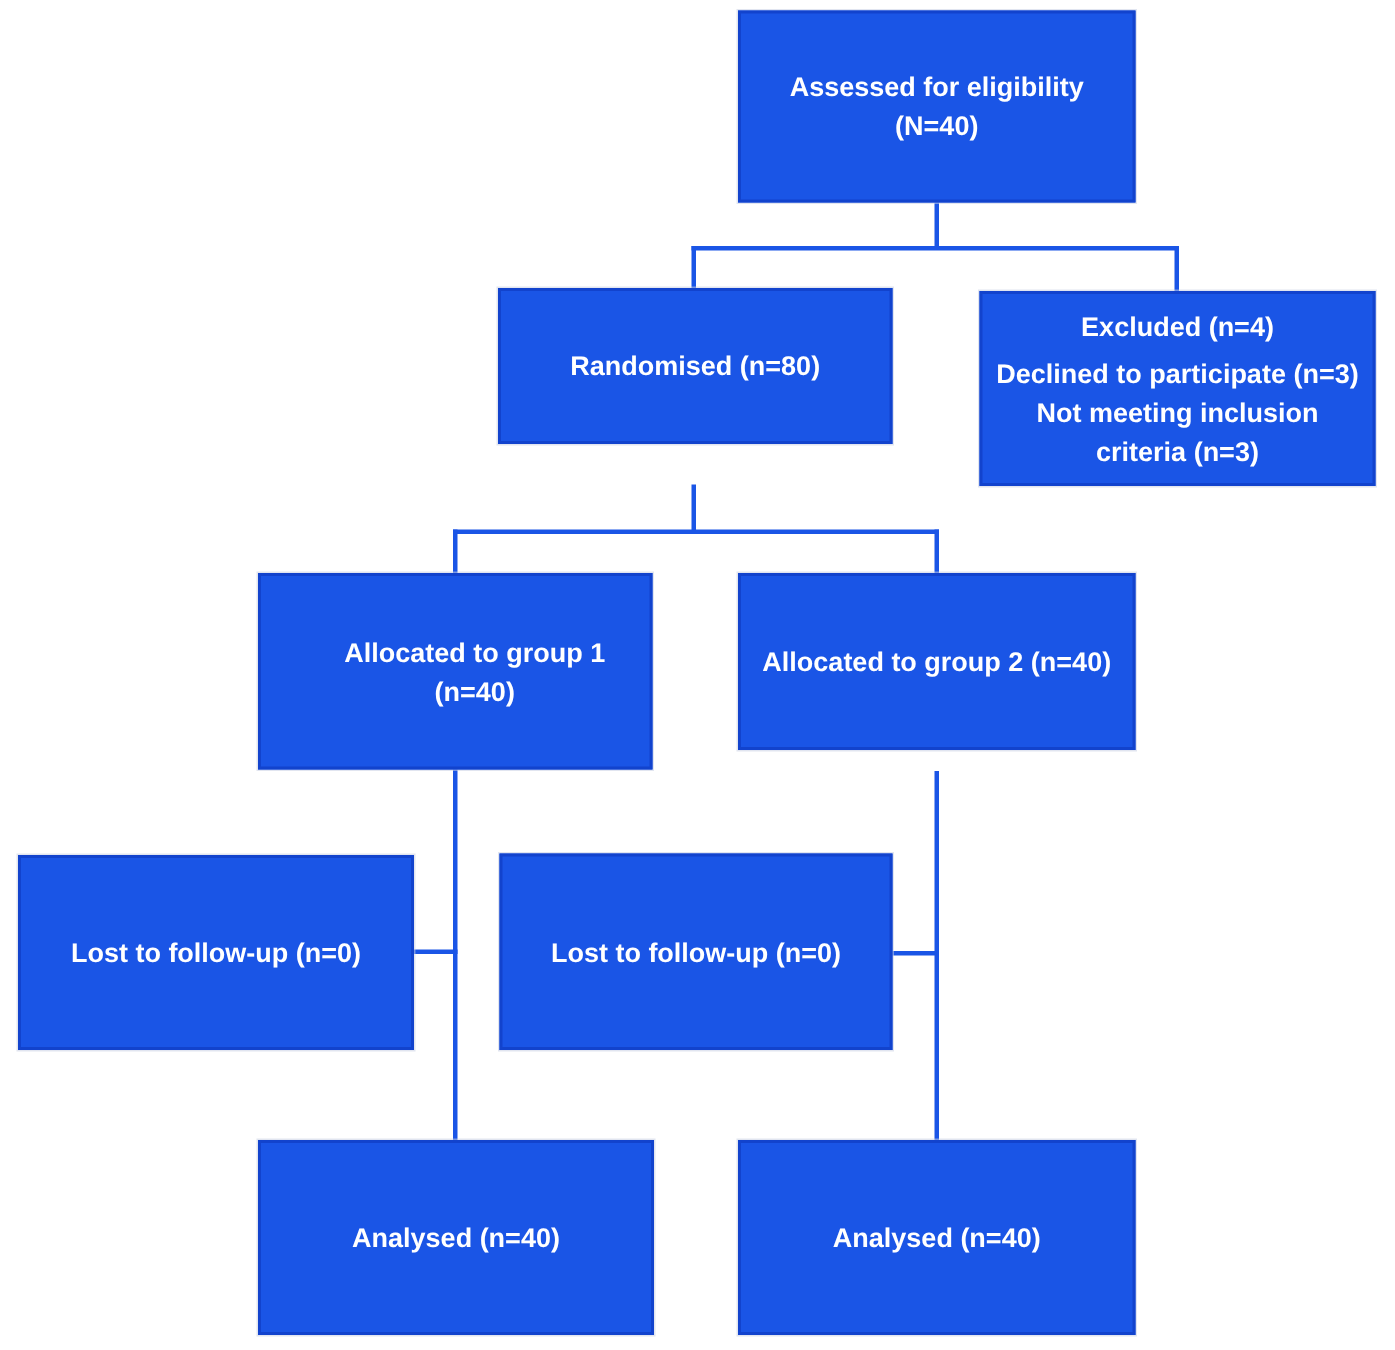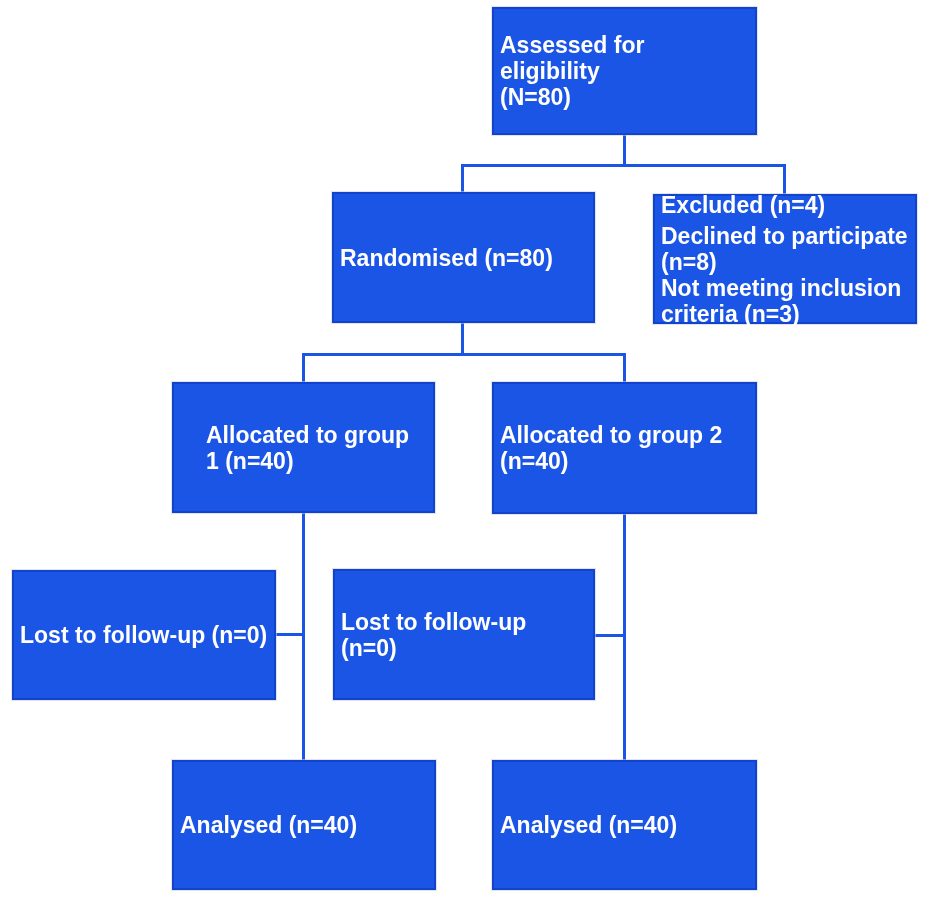--- a/index.html
+++ b/index.html
@@ -16,43 +16,44 @@
     overflow: hidden;
   }
   .box {
     position: absolute;
     box-sizing: border-box;
     background: var(--box-fill, #1a55e6);
     border: 2px solid var(--box-border, #1243cd);
     box-shadow: 0 0 0 1px rgba(200, 208, 228, 0.55);
     color: var(--text-color, #ffffff);
     font-weight: 700;
-    font-size: 23px;
+    font-size: 18px;
     line-height: 26px;
     display: flex;
     flex-direction: column;
     align-items: center;
     justify-content: center;
+    text-align: center;
     padding: 4px 6px;
   }
   .box-line { display: block; width: 100%; }
   .box-line.para-gap { margin-bottom: 5px; }
   .line {
     position: absolute;
     background: var(--line-color, #1a55e6);
   }
   .line.v { width: 3px; }
   .line.h { height: 3px; }
 
   
   #box-assessed   { left: 492px; top:   7px; width: 265px; height: 128px; }
-  #box-randomised { left: 332px; top: 192px; width: 263px; height: 131px; }
+  #box-randomised { left: 332px; top: 192px; width: 263px; height: 104px; }
   #box-excluded   { left: 653px; top: 194px; width: 264px; height: 130px; }
   #box-alloc1     { left: 172px; top: 382px; width: 263px; height: 131px; padding-left: 32px; }
-  #box-alloc2     { left: 492px; top: 382px; width: 265px; height: 132px; }
+  #box-alloc2     { left: 492px; top: 382px; width: 265px; height: 118px; }
   #box-lost1      { left:  12px; top: 570px; width: 264px; height: 130px; }
   #box-lost2      { left: 333px; top: 569px; width: 262px; height: 131px; }
   #box-analysed1  { left: 172px; top: 760px; width: 264px; height: 130px; }
   #box-analysed2  { left: 492px; top: 760px; width: 265px; height: 130px; }
 
   
   #c-v1 { left: 623px; top: 135px; height: 31px; }
   #c-h1 { left: 461px; top: 164px; width: 325px; }
   #c-v2 { left: 461px; top: 164px; height: 28px; }
   #c-v3 { left: 783px; top: 164px; height: 30px; }
@@ -78,30 +79,30 @@
   <div class="line h" id="c-h2"></div>
   <div class="line v" id="c-v5"></div>
   <div class="line v" id="c-v6"></div>
   <div class="line v" id="c-v7"></div>
   <div class="line v" id="c-v8"></div>
   <div class="line h" id="c-h3"></div>
   <div class="line h" id="c-h4"></div>
 
   <div class="box" id="box-assessed">
     <span class="box-line">Assessed for eligibility</span>
-    <span class="box-line">(N=80)</span>
+    <span class="box-line">(N=40)</span>
   </div>
 
   <div class="box" id="box-randomised">
     <span class="box-line">Randomised (n=80)</span>
   </div>
 
   <div class="box" id="box-excluded">
     <span class="box-line para-gap">Excluded (n=4)</span>
-    <span class="box-line">Declined to participate (n=8)</span>
+    <span class="box-line">Declined to participate (n=3)</span>
     <span class="box-line">Not meeting inclusion criteria (n=3)</span>
   </div>
 
   <div class="box" id="box-alloc1">
     <span class="box-line">Allocated to group 1 (n=40)</span>
   </div>
 
   <div class="box" id="box-alloc2">
     <span class="box-line">Allocated to group 2 (n=40)</span>
   </div>

